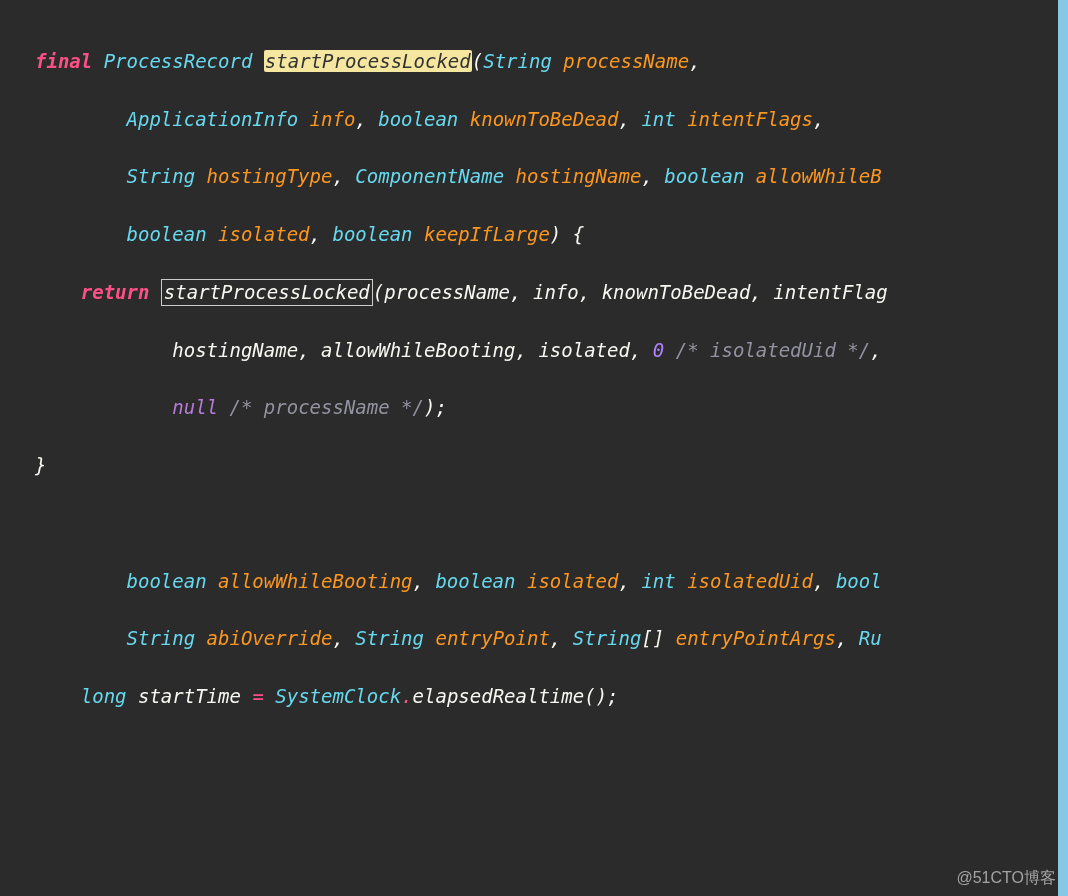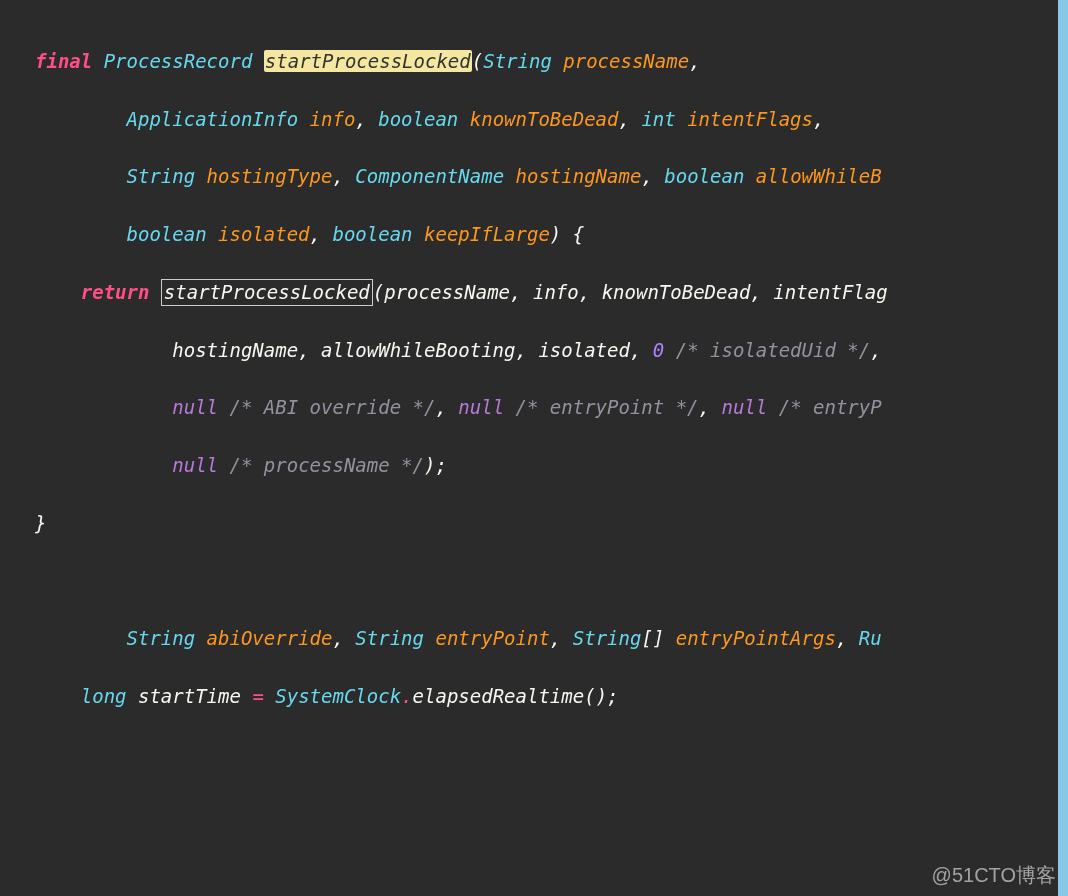--- a/index.html
+++ b/index.html
@@ -55,21 +55,21 @@
     padding: 0 2px;
     line-height: 1.3;
   }
   .dot { color: #ff4f87; }
   .bracket { color: #f8f8f2; }
   .watermark {
     position: absolute;
     right: 12px;
     bottom: 6px;
     color: #c0c0c0;
-    font-size: 20px;
+    font-size: 16px;
     font-style: normal;
     opacity: 0.8;
     font-family: sans-serif;
   }
   .right-gutter {
     position: absolute;
     right: 0;
     top: 0;
     bottom: 0;
     width: 10px;
@@ -79,24 +79,24 @@
 </head>
 <body>
 
 <div class="editor">
 <span class="line"><span class="kw-final">final</span> <span class="type">ProcessRecord</span> <span class="method-hl">startProcessLocked</span><span class="punct">(</span><span class="type">String</span> <span class="param">processName</span><span class="punct">,</span></span>
 <span class="line">        <span class="type">ApplicationInfo</span> <span class="param">info</span><span class="punct">,</span> <span class="prim">boolean</span> <span class="param">knownToBeDead</span><span class="punct">,</span> <span class="prim">int</span> <span class="param">intentFlags</span><span class="punct">,</span></span>
 <span class="line">        <span class="type">String</span> <span class="param">hostingType</span><span class="punct">,</span> <span class="type">ComponentName</span> <span class="param">hostingName</span><span class="punct">,</span> <span class="prim">boolean</span> <span class="param">allowWhileB</span></span>
 <span class="line">        <span class="prim">boolean</span> <span class="param">isolated</span><span class="punct">,</span> <span class="prim">boolean</span> <span class="param">keepIfLarge</span><span class="punct">) {</span></span>
 <span class="line">    <span class="kw-return">return</span> <span class="method-box">startProcessLocked</span><span class="punct">(</span><span class="ident">processName</span><span class="punct">,</span> <span class="ident">info</span><span class="punct">,</span> <span class="ident">knownToBeDead</span><span class="punct">,</span> <span class="ident">intentFlag</span></span>
 <span class="line">            <span class="ident">hostingName</span><span class="punct">,</span> <span class="ident">allowWhileBooting</span><span class="punct">,</span> <span class="ident">isolated</span><span class="punct">,</span> <span class="num">0</span> <span class="comment">/* isolatedUid */</span><span class="punct">,</span></span>
-<span class="line">            <span class="kw-null">null</span> <span class="comment">/* ABI override */</span><span class="punct">,</span> <span class="kw-null">null</span> <span class="comment">/* entryPoint */</span><span class="punct">,</span> <span class="kw-null">null</span> <span class="comment">/* entryP</span></span>
 <span class="line">            <span class="kw-null">null</span> <span class="comment">/* processName */</span><span class="punct">);</span></span>
 <span class="line"><span class="punct">}</span></span>
 <span class="line"> </span>
+<span class="line">        <span class="prim">boolean</span> <span class="param">allowWhileBooting</span><span class="punct">,</span> <span class="prim">boolean</span> <span class="param">isolated</span><span class="punct">,</span> <span class="prim">int</span> <span class="param">isolatedUid</span><span class="punct">,</span> <span class="prim">bool</span></span>
 <span class="line">        <span class="type">String</span> <span class="param">abiOverride</span><span class="punct">,</span> <span class="type">String</span> <span class="param">entryPoint</span><span class="punct">,</span> <span class="type">String</span><span class="bracket">[]</span> <span class="param">entryPointArgs</span><span class="punct">,</span> <span class="type">Ru</span></span>
 <span class="line">    <span class="prim">long</span> <span class="ident">startTime</span> <span class="op">=</span> <span class="type">SystemClock</span><span class="dot">.</span><span class="ident">elapsedRealtime</span><span class="punct">();</span></span>
 
 
 
 
 
 
 
 

